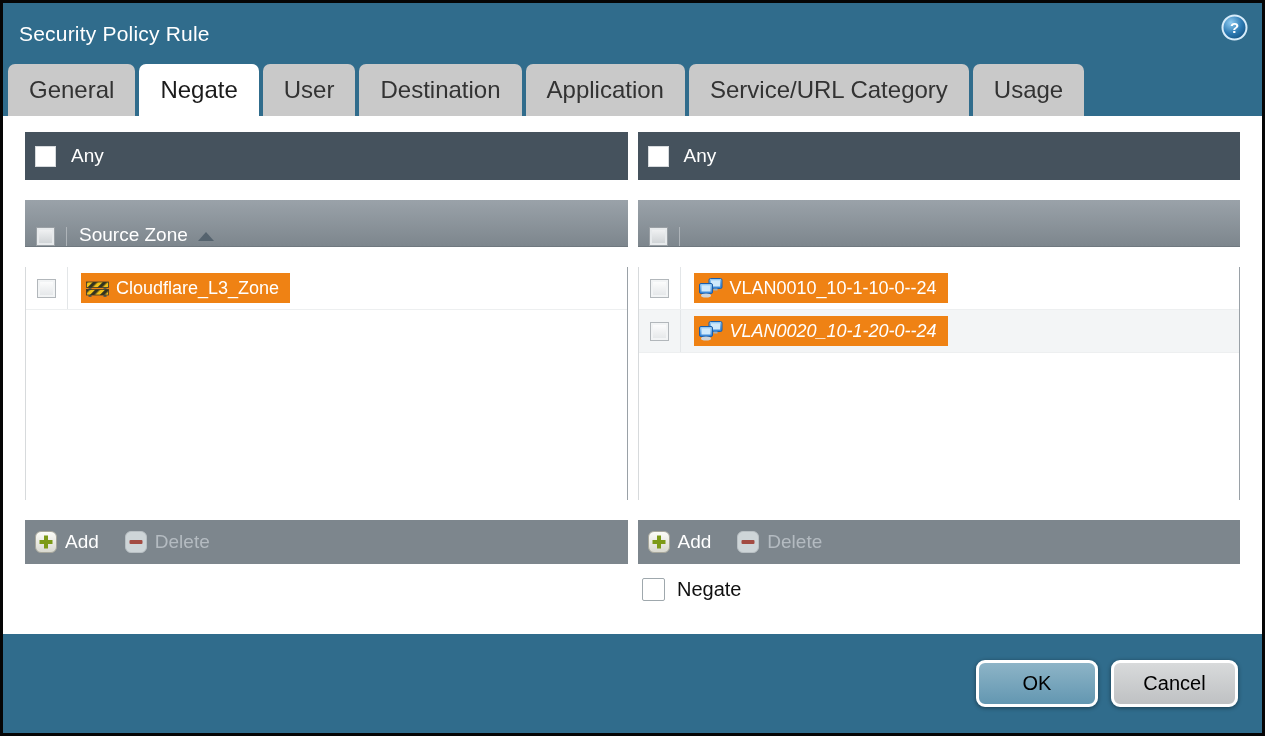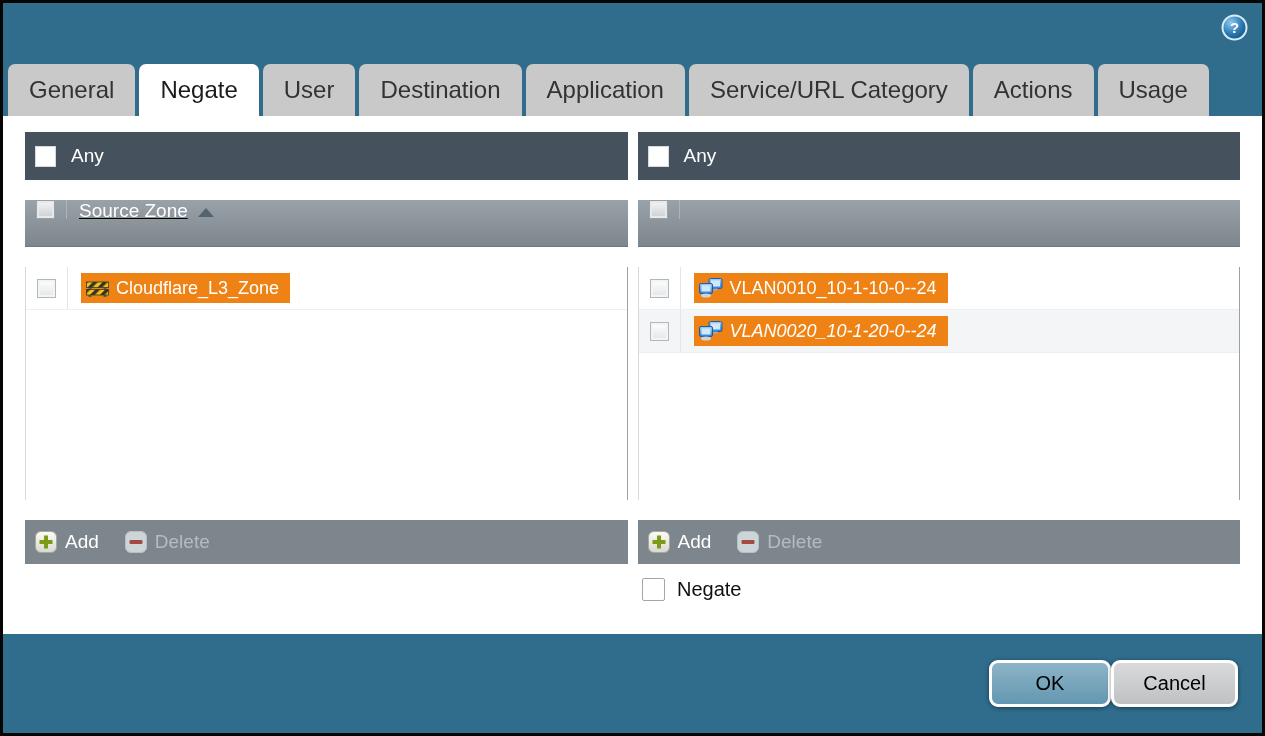--- a/index.html
+++ b/index.html
@@ -42,21 +42,21 @@
 
   .any-header {
     flex:0 0 48px; background:#45525d;
     display:flex; align-items:center; gap:15px; padding-left:10px;
   }
   .cb-any { width:21px; height:21px; background:#fff; border:1px solid #d6dadd; cursor:pointer; }
   .any-label { color:#fff; font-size:19px; }
 
   .col-header {
     flex:0 0 47px; background:linear-gradient(#9aa2a9,#7d868d);
-    display:flex; align-items:flex-start; border-bottom:1px solid #6f787f;text-decoration:underline;
+    display:flex; align-items:flex-end; border-bottom:1px solid #6f787f;
   }
   .cb-cell-h {
     width:42px; display:flex; align-items:center; justify-content:center;
     border-right:1px solid #aeb4b9;
   }
   .cb-3d {
     width:19px; height:19px; cursor:pointer;
     border:1px solid #9aa0a5; background:linear-gradient(#f4f5f6,#ccd0d3);
     box-shadow:inset 0 0 0 2px #e7eaec;
   }
@@ -96,21 +96,21 @@
   .tool.add { color:#ffffff; }
   .tool.delete { color:#b4bbc1; cursor:default; }
 
   .negate-row { margin-top:14px; margin-left:617px; display:flex; align-items:center; gap:12px; }
   .cb-negate { width:23px; height:23px; background:#fff; border:1px solid #9fa8ad; border-radius:2px; cursor:pointer; }
   .negate-label { font-size:20px; color:#101010; }
 
   
   .dialog-footer {
     flex:0 0 99px; background:#306c8c;
-    display:flex; align-items:center; justify-content:flex-end; padding-right:24px;
+    display:flex; align-items:center; justify-content:flex-end; gap:13px; padding-right:24px;
   }
   .btn {
     height:47px; border:3px solid #ffffff; border-radius:9px;
     font-size:20px; color:#000; cursor:pointer;
     display:flex; align-items:center; justify-content:center;
     box-shadow:0 1px 4px rgba(0,0,0,0.45);
     font-family:"Liberation Sans", sans-serif;
   }
   .btn-ok { width:122px; background:linear-gradient(#8db4c7,#6397b1); }
   .btn-cancel { width:127px; background:linear-gradient(#d8dadb,#bfc1c3); }
@@ -138,36 +138,36 @@
     <linearGradient id="badgeGrad" x1="0" y1="0" x2="0" y2="1">
       <stop offset="0%" stop-color="#fdfdf8"></stop>
       <stop offset="100%" stop-color="#d8d8cf"></stop>
     </linearGradient>
   </defs>
 </svg>
 
 <div class="window">
 
   <div class="titlebar">
+    <span class="title">Security Policy Rule</span>
     <span class="help">
       <svg width="27" height="27" viewBox="0 0 27 27">
         <circle cx="13.5" cy="13.5" r="12" fill="url(#helpGrad)" stroke="#d7ecfa" stroke-width="2"></circle>
         <text x="13.5" y="19" text-anchor="middle" font-size="15" font-family="Liberation Sans, sans-serif" font-weight="bold" fill="#ffffff">?</text>
       </svg>
     </span>
   </div>
 
   <div class="tabs">
     <div class="tab">General</div>
     <div class="tab active">Negate</div>
     <div class="tab">User</div>
     <div class="tab">Destination</div>
     <div class="tab">Application</div>
     <div class="tab">Service/URL Category</div>
-    <div class="tab">Actions</div>
     <div class="tab">Usage</div>
   </div>
 
   <div class="content">
     <div class="panels">
 
       <div class="panel">
         <div class="any-header">
           <span class="cb-any"></span>
           <span class="any-label">Any</span>

